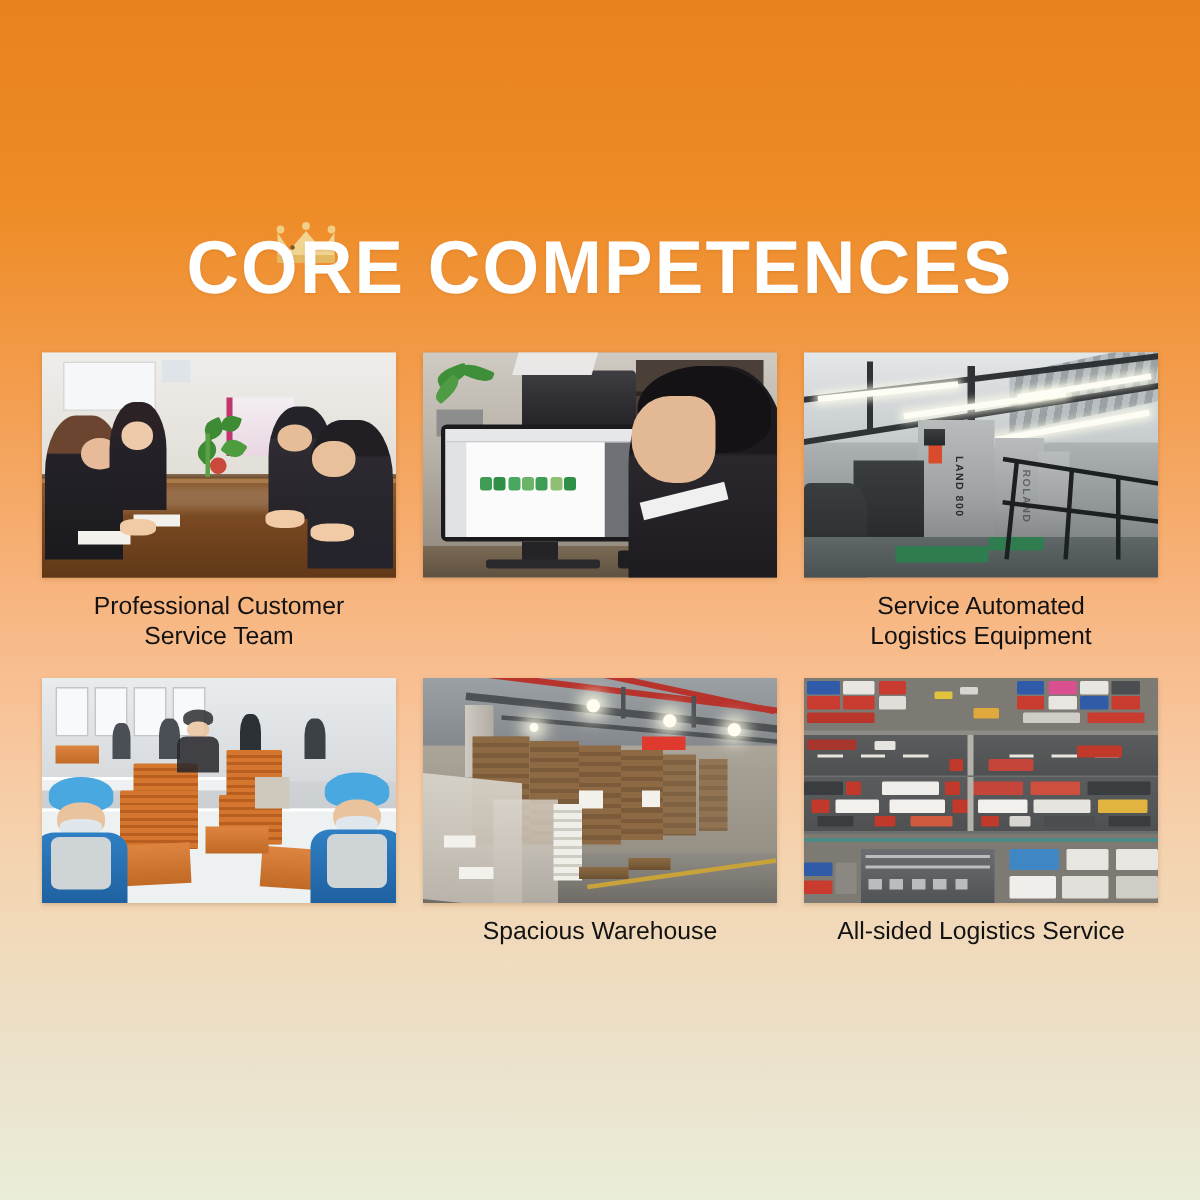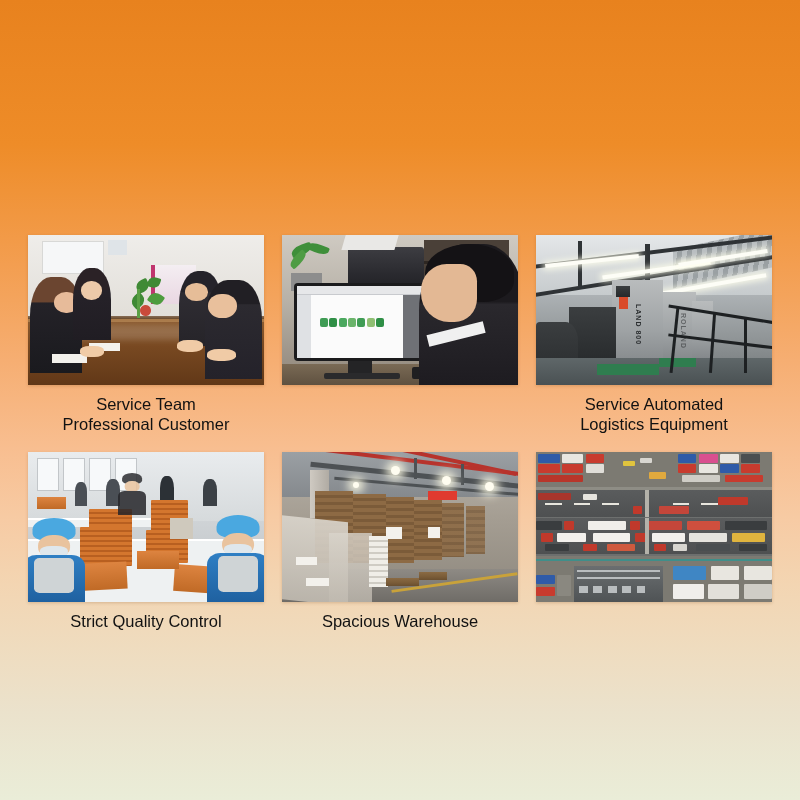--- a/index.html
+++ b/index.html
@@ -185,20 +185,32 @@
   .p6 .truck { position:absolute; border-radius:1px; }
   .p6 .bldg { position:absolute; background:linear-gradient(180deg,#6a6e70,#4f5355); }
   .p6 .bldg i { position:absolute; background:#b9bdbf; }
   .p6 .sep { position:absolute; background:#8e8d85; }
 </style>
 </head>
 <body>
 
 <div class="page">
 
+  <div class="title-block">
+    <svg class="crown" viewBox="0 0 44 30">
+      <circle cx="5" cy="5" r="2.6" fill="#F0CE86"></circle>
+      <circle cx="22" cy="2.6" r="2.6" fill="#F0CE86"></circle>
+      <circle cx="39" cy="5" r="2.6" fill="#F0CE86"></circle>
+      <path d="M3 7 L11 19 L22 6 L33 19 L41 7 L41 27 L3 27 Z" fill="#F2D491"></path>
+      <path d="M3 22 L41 22 L41 27 L3 27 Z" fill="#E3B964"></path>
+      <circle cx="13" cy="17" r="1.5" fill="#7a5a1c"></circle>
+      <circle cx="31" cy="17" r="1.5" fill="#7a5a1c"></circle>
+    </svg>
+    <div class="title-text">CORE COMPETENCES</div>
+  </div>
 
   <div class="grid">
 
     <div class="cell">
       <div class="thumb p1">
         <div class="wall"></div>
         <div class="win"></div>
         <div class="win2"></div>
         <div class="poster"></div>
         <div class="plant">
@@ -225,22 +237,22 @@
         <div class="pR1">
             <div class="face"></div>
           </div>
         <div class="paper" style="left:10%;top:79%;width:15%;height:6%"></div>
         <div class="paper" style="left:26%;top:72%;width:13%;height:5%"></div>
         <div class="hand" style="left:22%;top:74%;width:10%;height:7%"></div>
         <div class="hand" style="right:26%;top:70%;width:11%;height:8%"></div>
         <div class="hand" style="right:12%;top:76%;width:12%;height:8%"></div>
       </div>
       <div class="caption">
+        <div>Professional Customer</div>
         <div>Service Team</div>
-        <div>Professional Customer</div>
       </div>
     </div>
 
     <div class="cell">
       <div class="thumb p2">
         <div class="bg"></div>
         <div class="shelf">
           <i style="top:33%"></i>
             <i style="top:66%"></i>
           <span class="bk" style="left:4%;background:#8a4f3a"></span>
@@ -361,24 +373,20 @@
             <div class="face"></div>
             <div class="mask"></div>
           <div class="body"></div>
             <div class="vest"></div>
         </div>
         <div class="worker" style="left:38%;top:14%;width:12%;height:28%;opacity:.85">
           <div class="cap" style="background:#2e2e32"></div>
             <div class="face"></div>
           <div class="body" style="background:#26262a"></div>
         </div>
-      </div>
-      <div class="caption">
-        <div>Strict Quality Control</div>
-        <div></div>
       </div>
     </div>
 
     <div class="cell">
       <div class="thumb p5">
         <div class="roof"></div>
         <div class="rbeam" style="left:18%;top:5%;width:84%;transform:rotate(7deg)"></div>
         <div class="rbeam" style="left:30%;top:2%;width:70%;transform:rotate(12deg)"></div>
         <div class="gbeam" style="left:12%;top:14%;width:92%;height:5px;transform:rotate(6deg)"></div>
         <div class="gbeam" style="left:22%;top:22%;width:80%;height:3px;transform:rotate(5deg)"></div>
@@ -492,16 +500,20 @@
         <div class="cont" style="left:0%;top:82%;width:8%;height:6%;background:#2f5ba8"></div>
         <div class="cont" style="left:0%;top:90%;width:8%;height:6%;background:#c83b2e"></div>
         <div class="cont" style="left:9%;top:82%;width:6%;height:14%;background:#8a8880"></div>
         <div class="cont" style="left:58%;top:76%;width:14%;height:9%;background:#3f86c4"></div>
         <div class="cont" style="left:74%;top:76%;width:12%;height:9%;background:#e8e6e0"></div>
         <div class="cont" style="left:88%;top:76%;width:12%;height:9%;background:#e8e6e0"></div>
         <div class="cont" style="left:58%;top:88%;width:13%;height:10%;background:#f0eeea"></div>
         <div class="cont" style="left:73%;top:88%;width:13%;height:10%;background:#e2e0da"></div>
         <div class="cont" style="left:88%;top:88%;width:12%;height:10%;background:#cfcdc6"></div>
       </div>
+      <div class="caption">
+        <div>All-sided Logistics Service</div>
+        <div></div>
+      </div>
     </div>
 
   </div>
 </div>
 
 </body></html>

